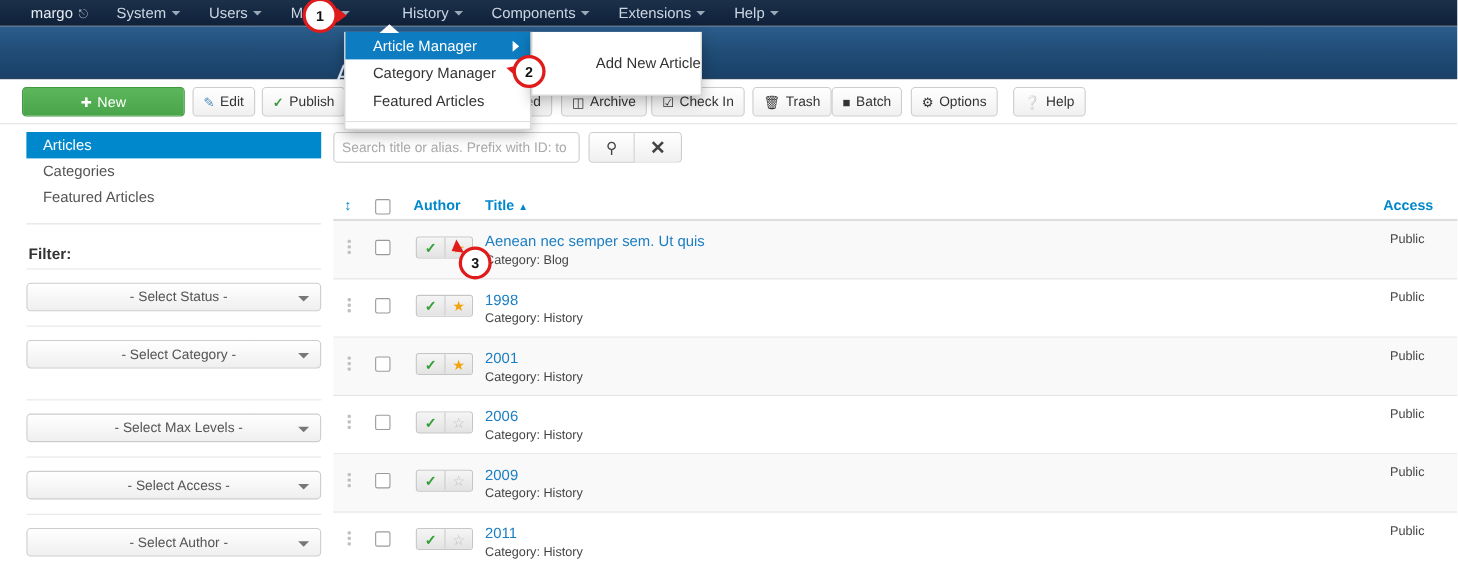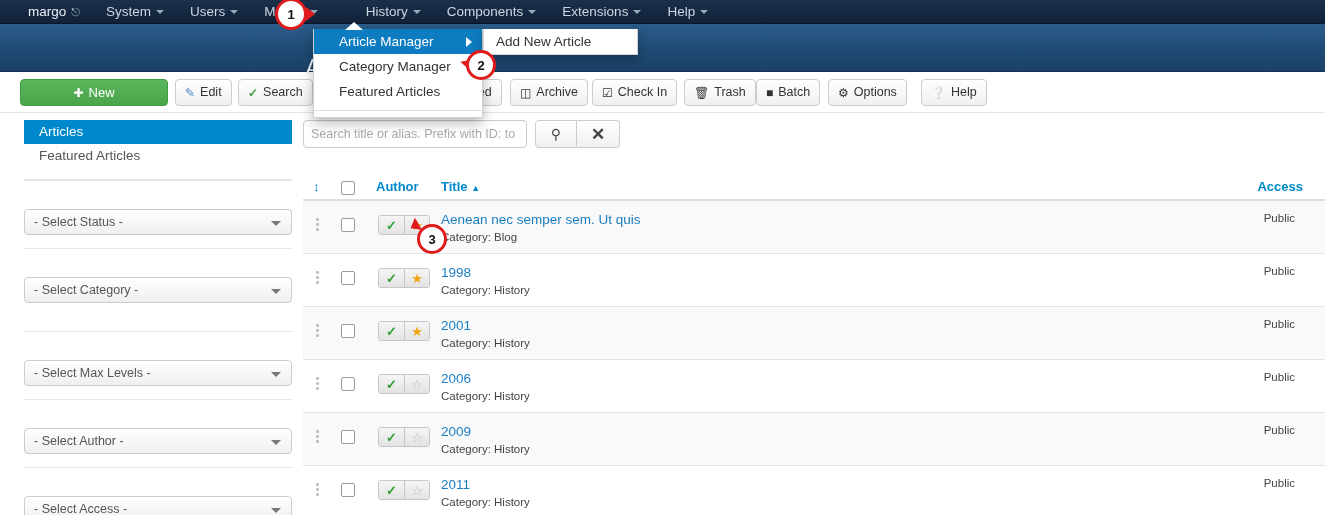--- a/index.html
+++ b/index.html
@@ -78,21 +78,21 @@
     width:268px; height:26px; border:1px solid #ccc; border-radius:4px;
     background:linear-gradient(to bottom,#fff 0%,#efefef 100%);
     font-size:12.5px; color:#555; line-height:24px; padding-left:9px;
     position:relative; cursor:pointer; margin-bottom:0;
   }
   .sel .car {
     position:absolute; right:10px; top:11px; width:0;height:0;
     border-left:5px solid transparent;border-right:5px solid transparent;
     border-top:5px solid #777;
   }
-  .sel-wrap { border-top:1px solid #e7e7e7; padding-top:28px; margin-top:0; }
+  .sel-wrap { border-top:1px solid #e7e7e7; padding-top:12px; margin-top:0;text-align:center; }
   .sel-wrap.first { border-top:1px solid #e7e7e7; }
 
   
   #main { position:absolute; left:303px; top:120px; width:1022px; }
   #searchrow { position:relative; height:32px; }
   #searchinput {
     position:absolute; left:0; top:0; width:224px; height:28px;
     border:1px solid #ccc; border-radius:4px; background:#fff;
     font-size:12.5px; color:#aaa; line-height:26px; padding-left:7px;
     overflow:hidden; white-space:nowrap;
@@ -159,21 +159,22 @@
   .mi .sub-car {
     position:absolute; right:10px; top:8px; width:0;height:0;
     border-top:5px solid transparent;border-bottom:5px solid transparent;
     border-left:6px solid #fff;
   }
   .mi-sep { border-top:1px solid #e0e0e0; margin:6px 0; }
   #submenu {
     position:absolute; left:483px; top:29px; width:155px; background:#fff;
     border:1px solid #d0d0d0; border-top:none;
     box-shadow:0 5px 12px rgba(0,0,0,.28); z-index:52;
-    padding:0 0;
+    padding:16px 0;
+    text-align:right;
   }
   #submenu .mi { padding-left:12px; }
 
   
   .mark {
     position:absolute; border:3px solid #e01b1b; border-radius:50%;
     background:#fff; color:#111; font-weight:bold; font-size:13px;
     display:flex; align-items:center; justify-content:center; z-index:90;
   }
   .mark.m1 { left:275px; top:-2px;  width:32px; height:32px; }
@@ -226,21 +227,21 @@
   <div class="btn green" style="left:20px; width:148px;">
     <span class="btn-ico">✚</span>
     <span>New</span>
   </div>
   <div class="btn" style="left:175px;">
     <span class="btn-ico ico-blue">✎</span>
     <span>Edit</span>
   </div>
   <div class="btn" style="left:238px;">
     <span class="btn-ico ico-green">✓</span>
-    <span>Search</span>
+    <span>Publish</span>
   </div>
   <div class="btn" style="left:320px;">
     <span class="btn-ico">⃠</span>
     <span>Unpublish</span>
   </div>
   <div class="btn" style="left:415px;">
     <span class="btn-ico star-on">★</span>
     <span>Featured</span>
   </div>
   <div class="btn" style="left:510px;">
@@ -267,23 +268,27 @@
     <span class="btn-ico">❔</span>
     <span>Help</span>
   </div>
 </div>
 
 <div id="sidebar">
   <div class="side-item active">
     <span>Articles</span>
   </div>
   <div class="side-item">
+    <span>Categories</span>
+  </div>
+  <div class="side-item">
     <span>Featured Articles</span>
   </div>
   <div class="side-sep"></div>
+  <div class="filter-h">Filter:</div>
 
   <div class="sel-wrap first">
     <div class="sel">
       <span>- Select Status -</span>
       <span class="car"></span>
     </div>
   </div>
   <div class="sel-wrap" style="margin-top:13px;">
     <div class="sel">
       <span>- Select Category -</span>
@@ -291,27 +296,27 @@
     </div>
   </div>
   <div class="sel-wrap" style="margin-top:28px;">
     <div class="sel">
       <span>- Select Max Levels -</span>
       <span class="car"></span>
     </div>
   </div>
   <div class="sel-wrap" style="margin-top:13px;">
     <div class="sel">
-      <span>- Select Author -</span>
+      <span>- Select Access -</span>
       <span class="car"></span>
     </div>
   </div>
   <div class="sel-wrap" style="margin-top:13px;">
     <div class="sel">
-      <span>- Select Access -</span>
+      <span>- Select Author -</span>
       <span class="car"></span>
     </div>
   </div>
 </div>
 
 <div id="main">
   <div id="searchrow">
     <div id="searchinput" title="Search title or alias. Prefix with ID: to">Search title or alias. Prefix with ID: to</div>
     <div class="sbtn" id="sbtn1">
       <span>⚲</span>

